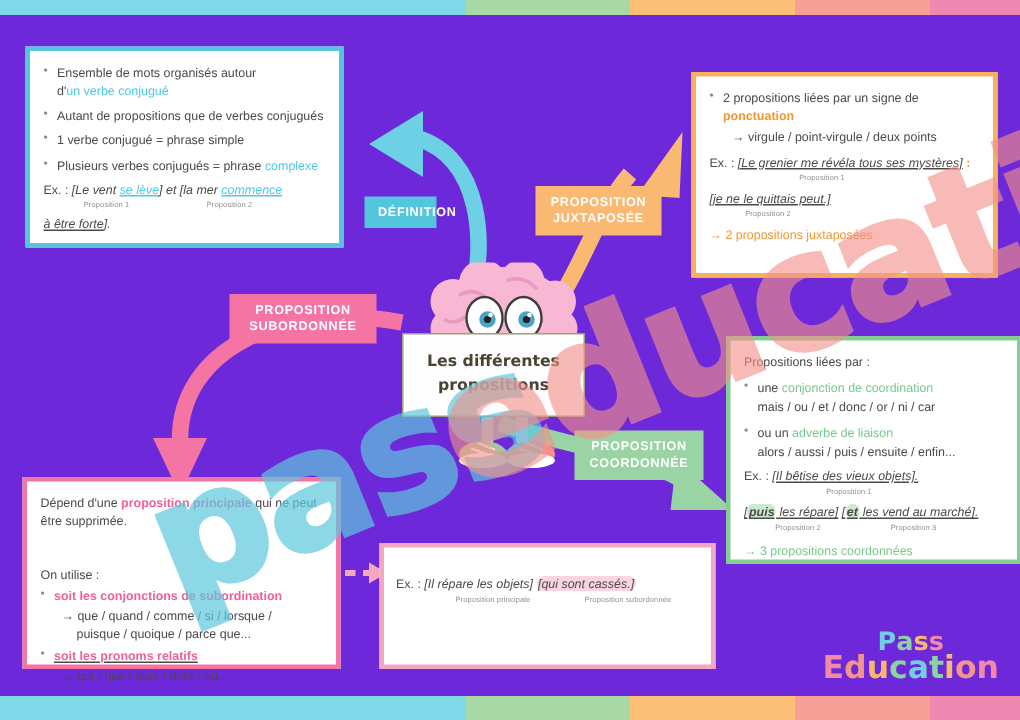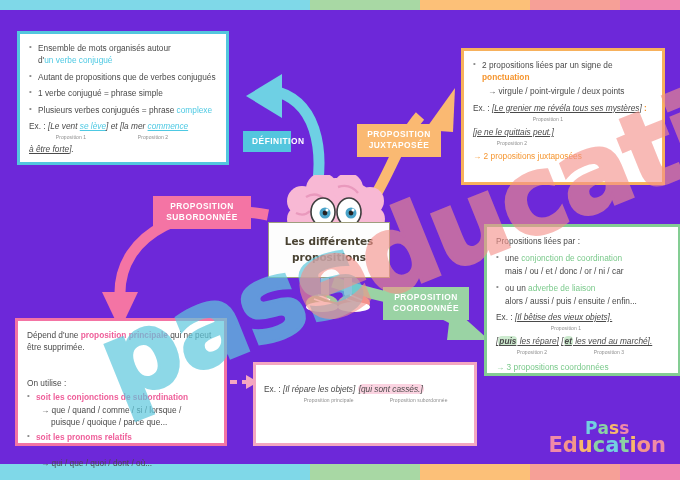--- a/index.html
+++ b/index.html
@@ -258,21 +258,21 @@
       </div>
       <div style="margin-bottom:2px;">On utilise :</div>
       <ul>
         <li style="margin-bottom:1px;">
           <span class="hl-pk">soit les conjonctions de subordination</span>
         </li>
       </ul>
       <div style="margin:0 0 0 14px;">→ que / quand / comme / si / lorsque /</div>
       <div style="margin:0 0 3px 24px;">puisque / quoique / parce que...</div>
       <ul>
-        <li style="margin-bottom:14px;">
+        <li style="margin-bottom:1px;text-decoration:underline;">
           <span class="hl-pk">soit les pronoms relatifs</span>
         </li>
       </ul>
       <div style="margin:0 0 0 14px;">→ qui / que / quoi / dont / où...</div>
     </div>
   </div>
 
   <div class="cbox" id="box-examples">
     <div class="inner" style="padding:9px 8px;">
       <div style="margin-top:9px;">

